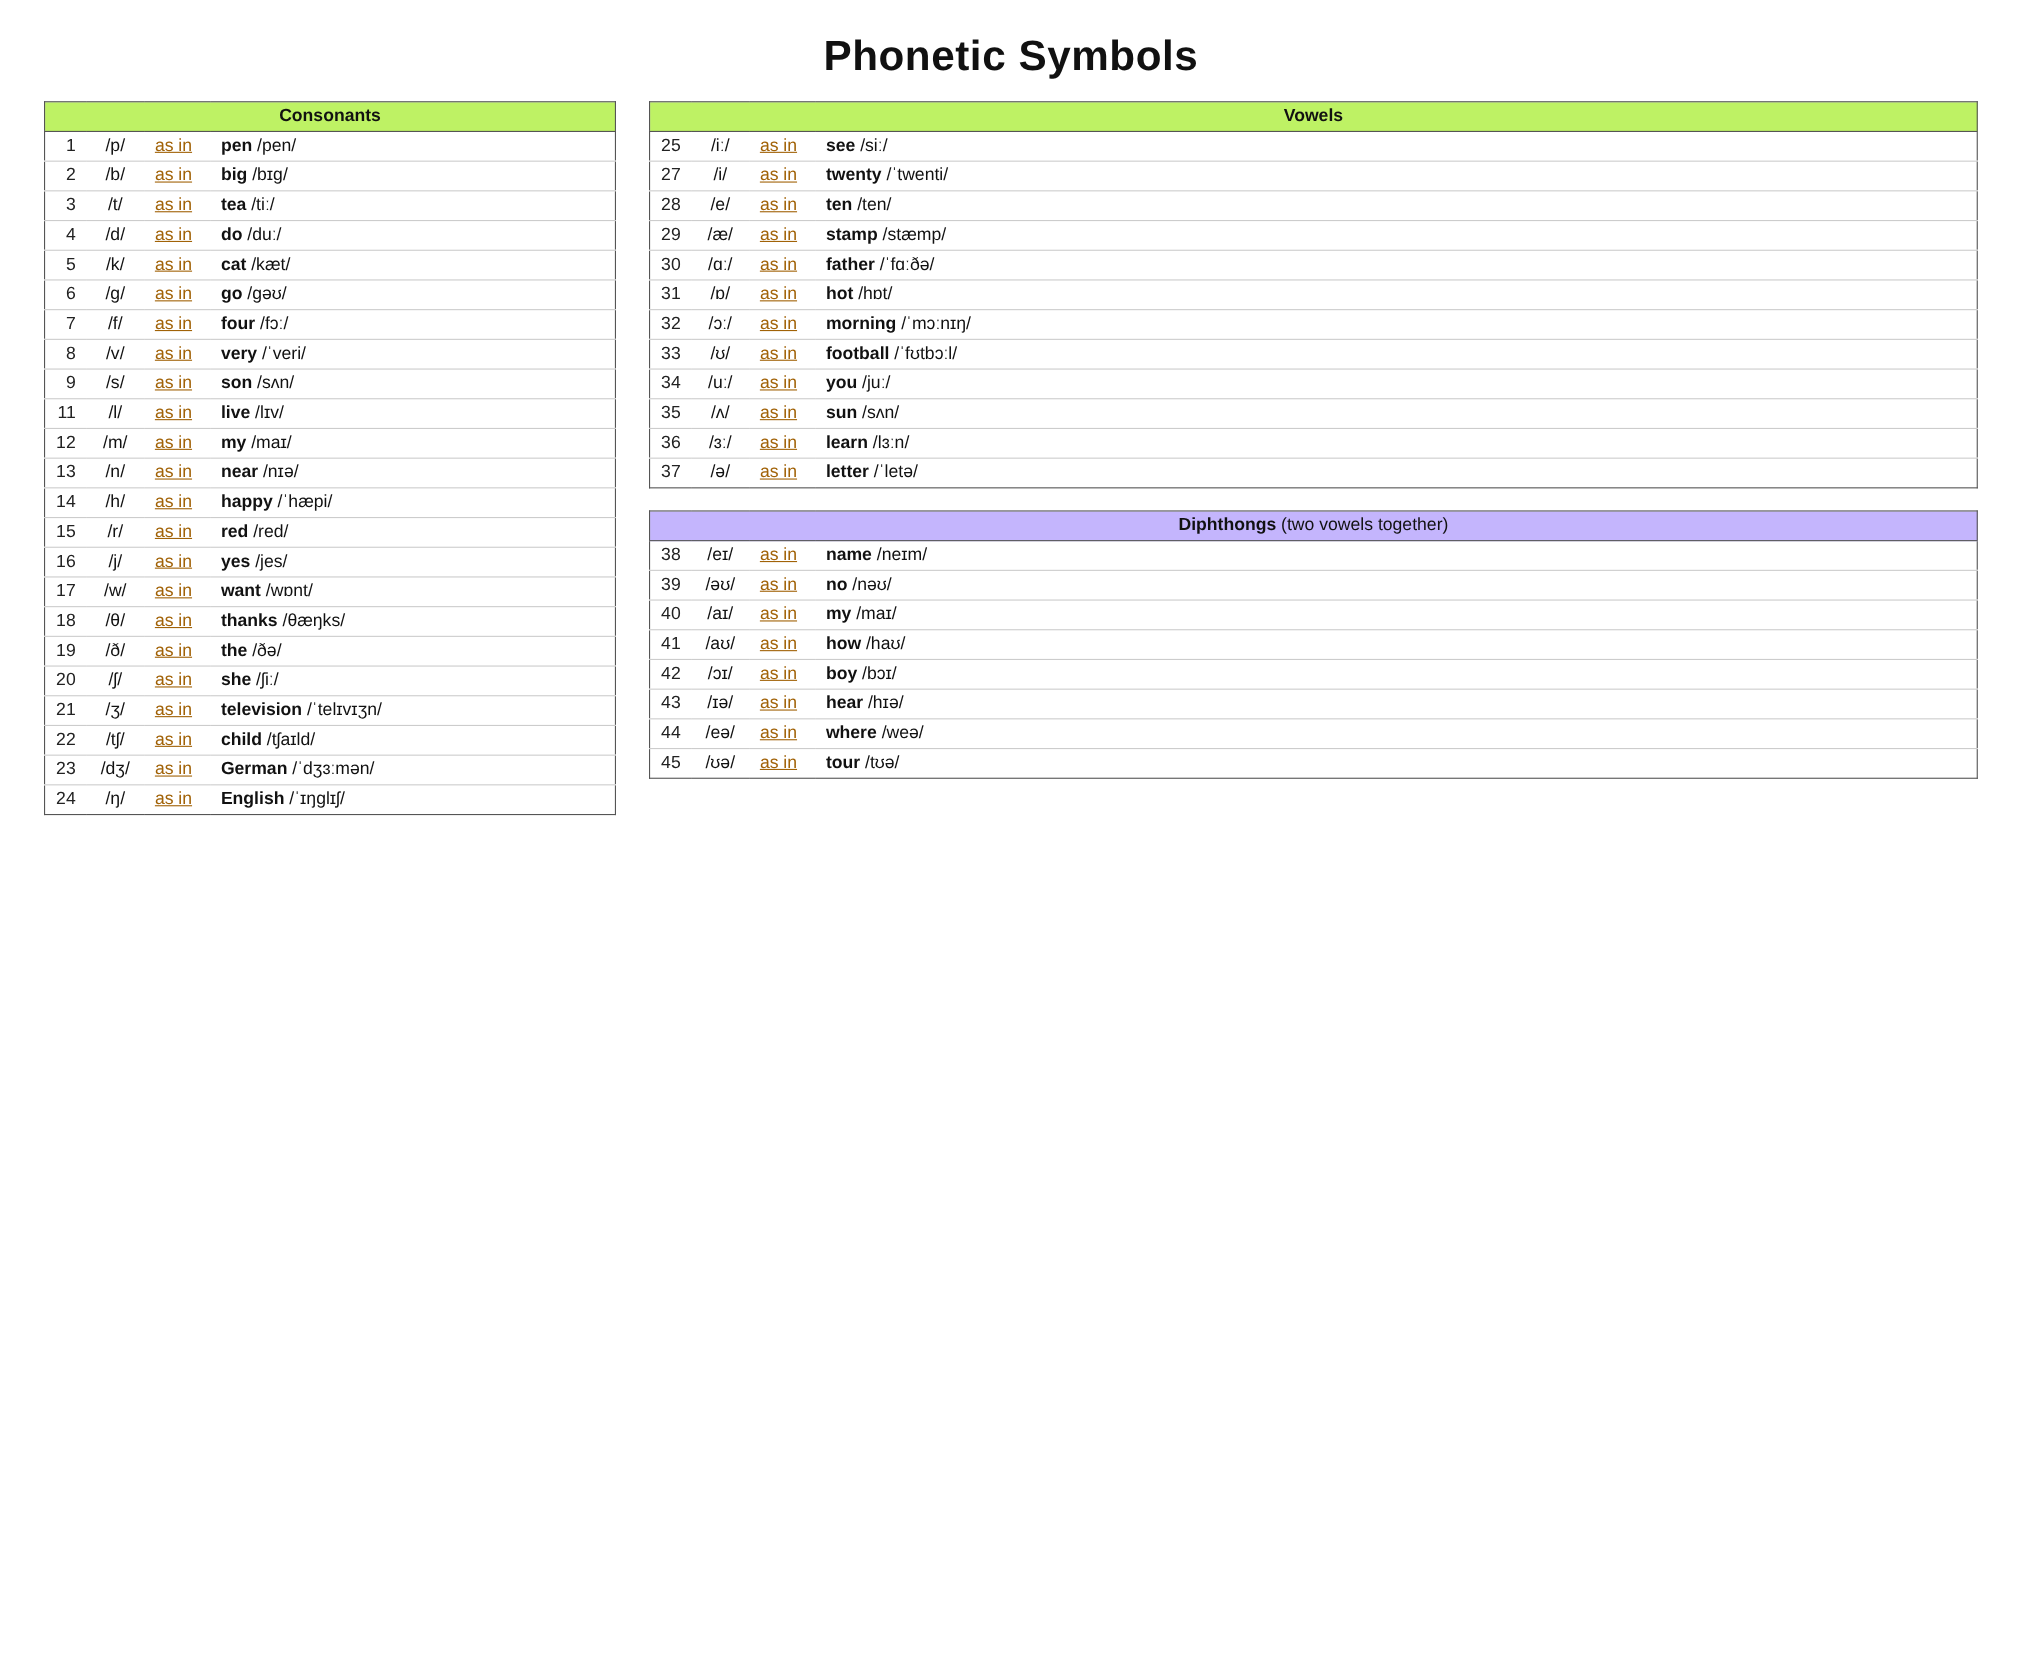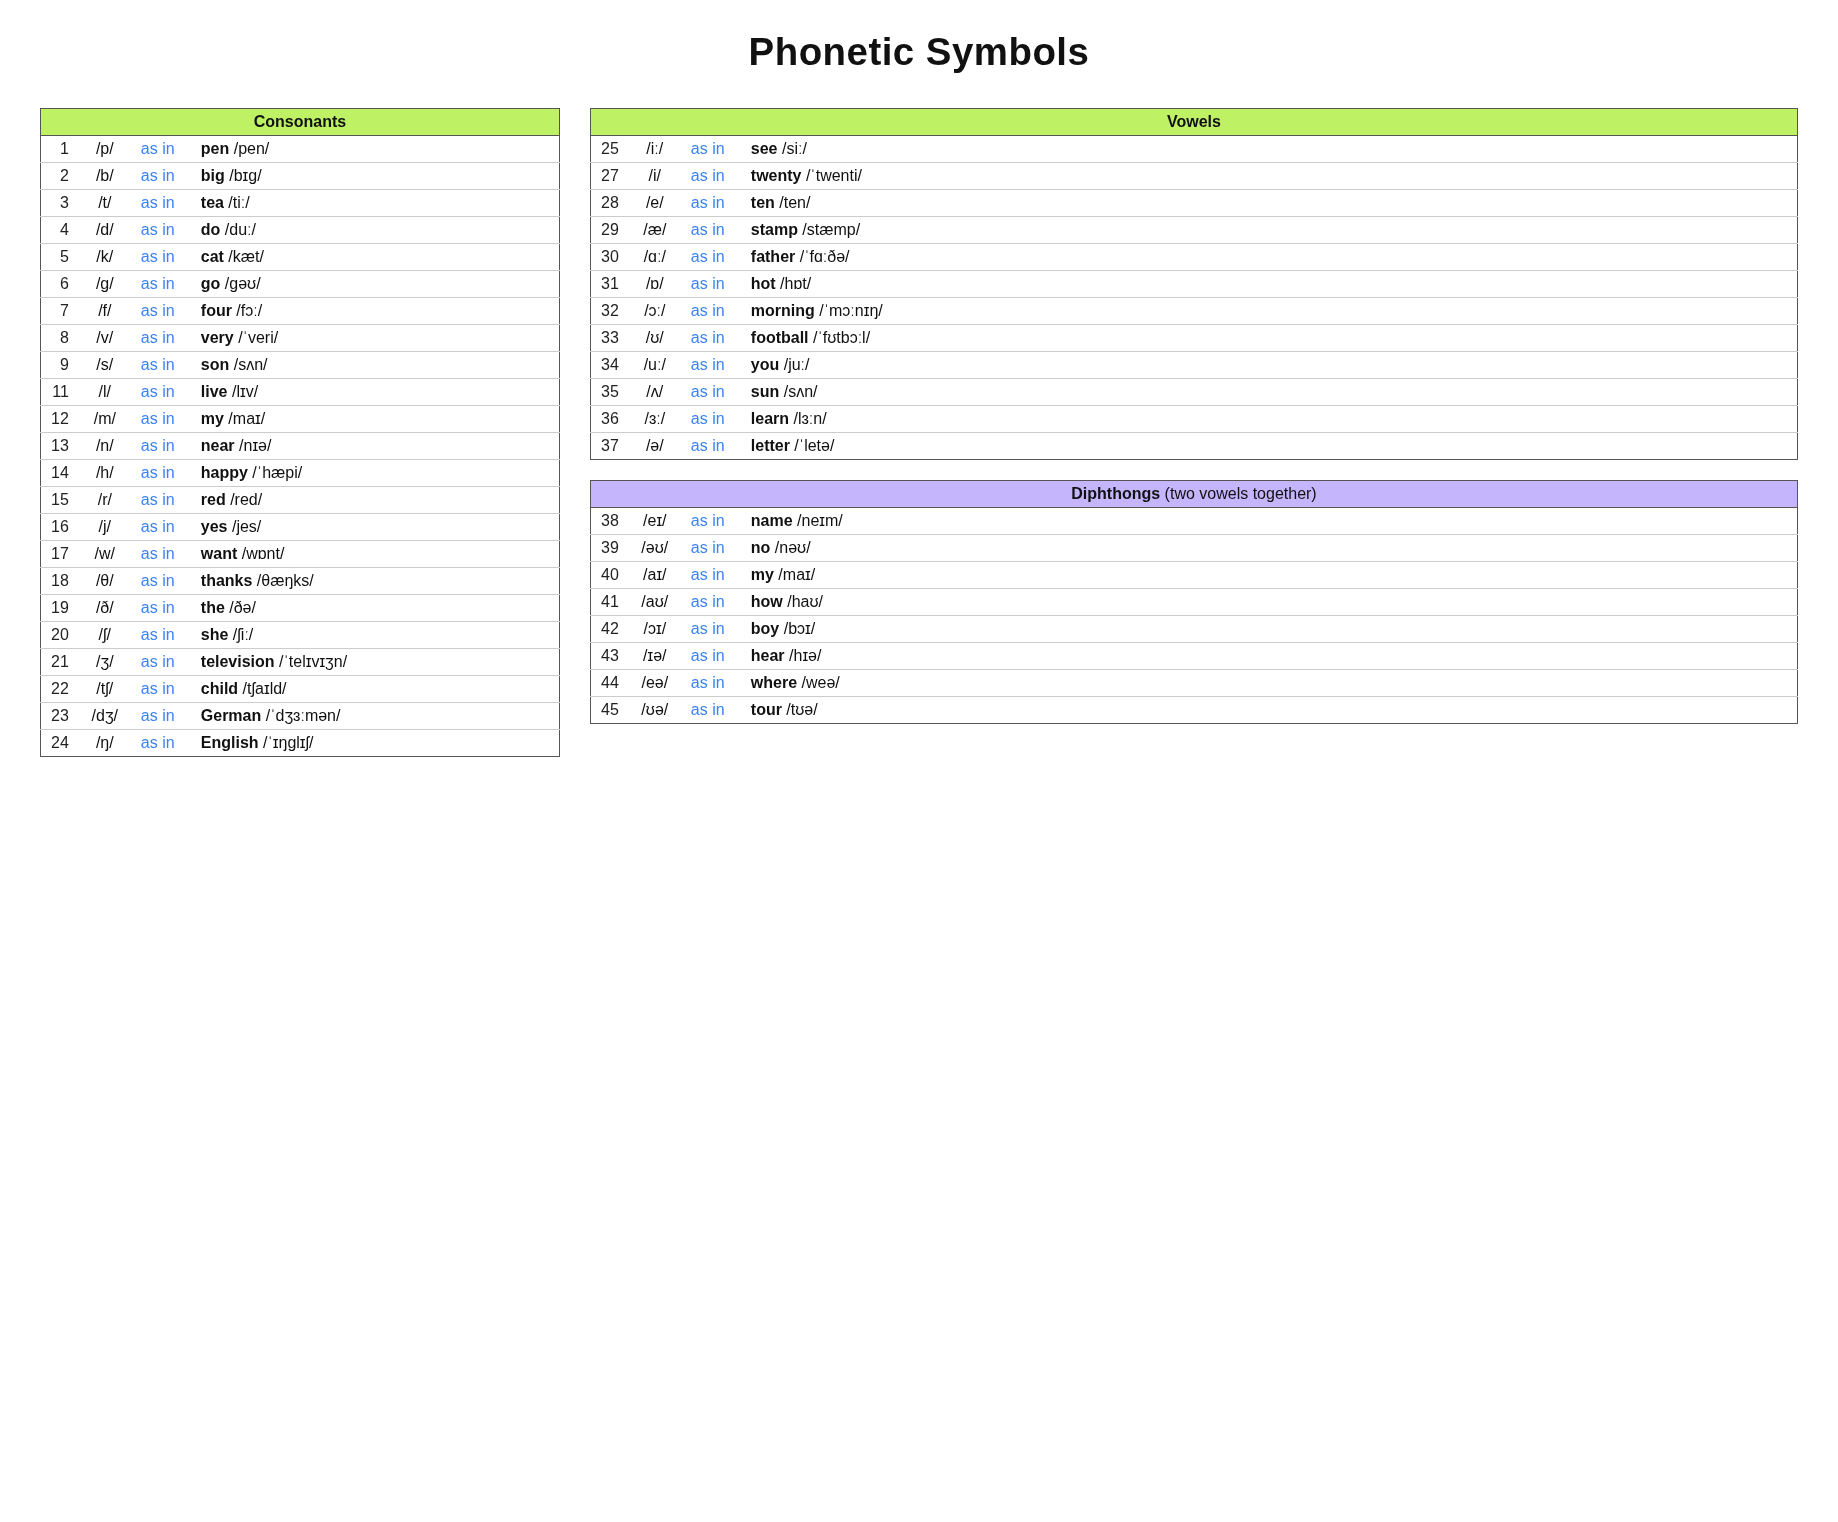--- a/index.html
+++ b/index.html
@@ -7,21 +7,21 @@
       background: #fff;
       font-family: Arial, Helvetica, sans-serif;
       font-size: 16px;
       color: #111;
       padding: 30px 40px;
     }
     h1 {
       text-align: center;
       font-size: 2.4em;
       font-weight: 900;
-      margin-bottom: 34px;
+      margin-bottom: 18px;
       letter-spacing: 0.5px;
     }
     .tables-wrapper {
       display: flex;
       gap: 30px;
       align-items: flex-start;
     }
     .left-col {
       flex: 0 0 auto;
       width: 520px;
@@ -48,21 +48,21 @@
     .section-table td {
       padding: 4px 10px;
       font-size: 1em;
       white-space: nowrap;
     }
     .section-table tr:not(:last-child) td {
       border-bottom: 1px solid #ccc;
     }
     .num-col { width: 36px; text-align: right; color: #222; }
     .sym-col { width: 52px; text-align: center; }
-    .asin-col { width: 60px; color: #3b82f6; }
+    .asin-col { width: 60px; color: #a16207; text-decoration: underline; }
     .word-col { min-width: 160px; }
     .word-col b { font-weight: 700; }
     .diphthong-header {
       background: #c4b5fd;
       text-align: center;
       font-size: 1.1em;
       padding: 10px 0 8px;
       border-bottom: 1.5px solid #555;
     }
     .diphthong-header .dh-bold { font-weight: 700; }

